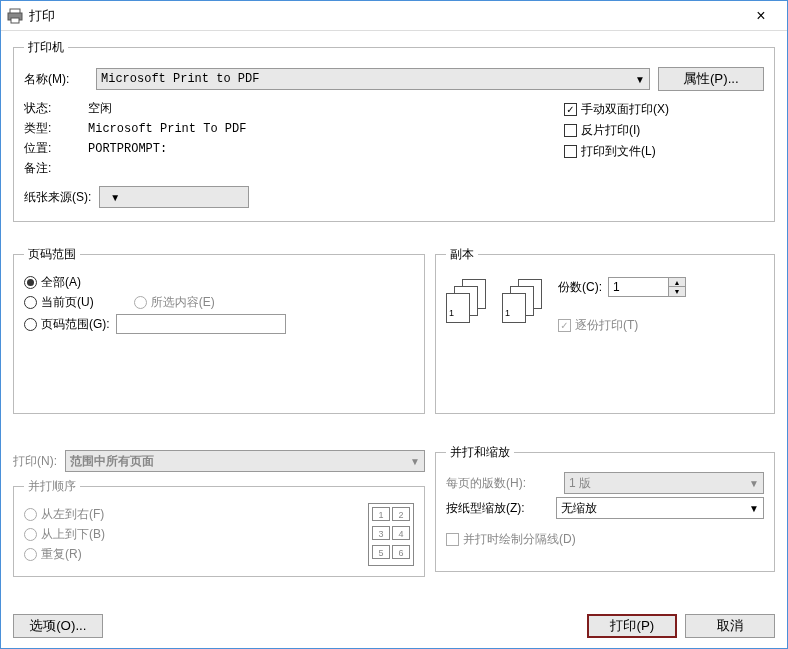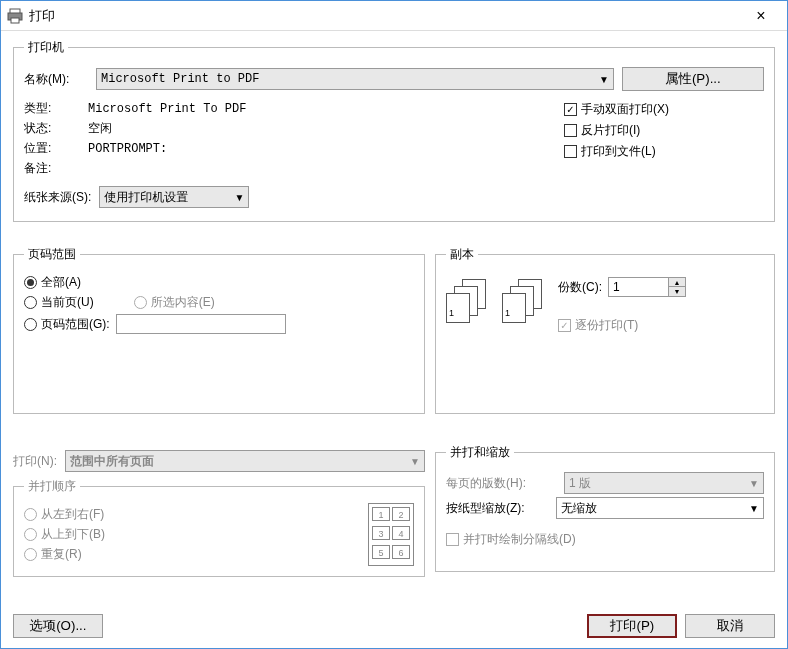--- a/index.html
+++ b/index.html
@@ -67,31 +67,31 @@
   <div class="content">
 
     <fieldset>
       <legend>打印机</legend>
       <div class="row" style="gap:8px;">
         <span class="label" style="width:64px;">名称(M):</span>
         <div class="dropdown" style="flex:1;">
           <span style="flex:1; font-family: 'Courier New', monospace;">Microsoft Print to PDF</span>
           <span class="arrow">▼</span>
         </div>
-        <button class="btn" style="width:142px;">属性(P)...</button>
+        <button class="btn" style="width:106px;">属性(P)...</button>
       </div>
       <div style="display:flex; margin-top:6px;">
         <div style="flex:1;">
           <div class="row">
+              <span class="label" style="width:64px;">状态:</span>
+              <span>空闲</span>
+            </div>
+          <div class="row">
               <span class="label" style="width:64px;">类型:</span>
               <span style="font-family: 'Courier New', monospace;">Microsoft Print To PDF</span>
-            </div>
-          <div class="row">
-              <span class="label" style="width:64px;">状态:</span>
-              <span>空闲</span>
             </div>
           <div class="row">
               <span class="label" style="width:64px;">位置:</span>
               <span style="font-family: 'Courier New', monospace;">PORTPROMPT:</span>
             </div>
           <div class="row">
               <span class="label" style="width:64px;">备注:</span>
               <span></span>
             </div>
         </div>
@@ -106,21 +106,20 @@
             </label>
           <label class="checkbox">
               <span class="box"></span>
               <span>打印到文件(L)</span>
             </label>
         </div>
       </div>
       <div class="row" style="justify-content:flex-start; gap:8px; margin-top:6px;">
         <span class="label">纸张来源(S):</span>
         <div class="dropdown" style="width:150px;">
-          <span style="flex:1;">使用打印机设置</span>
           <span class="arrow">▼</span>
         </div>
       </div>
     </fieldset>
 
     <div class="two-col">
       <div class="leftcol">
 
         <fieldset style="height:168px;">
           <legend>页码范围</legend>

